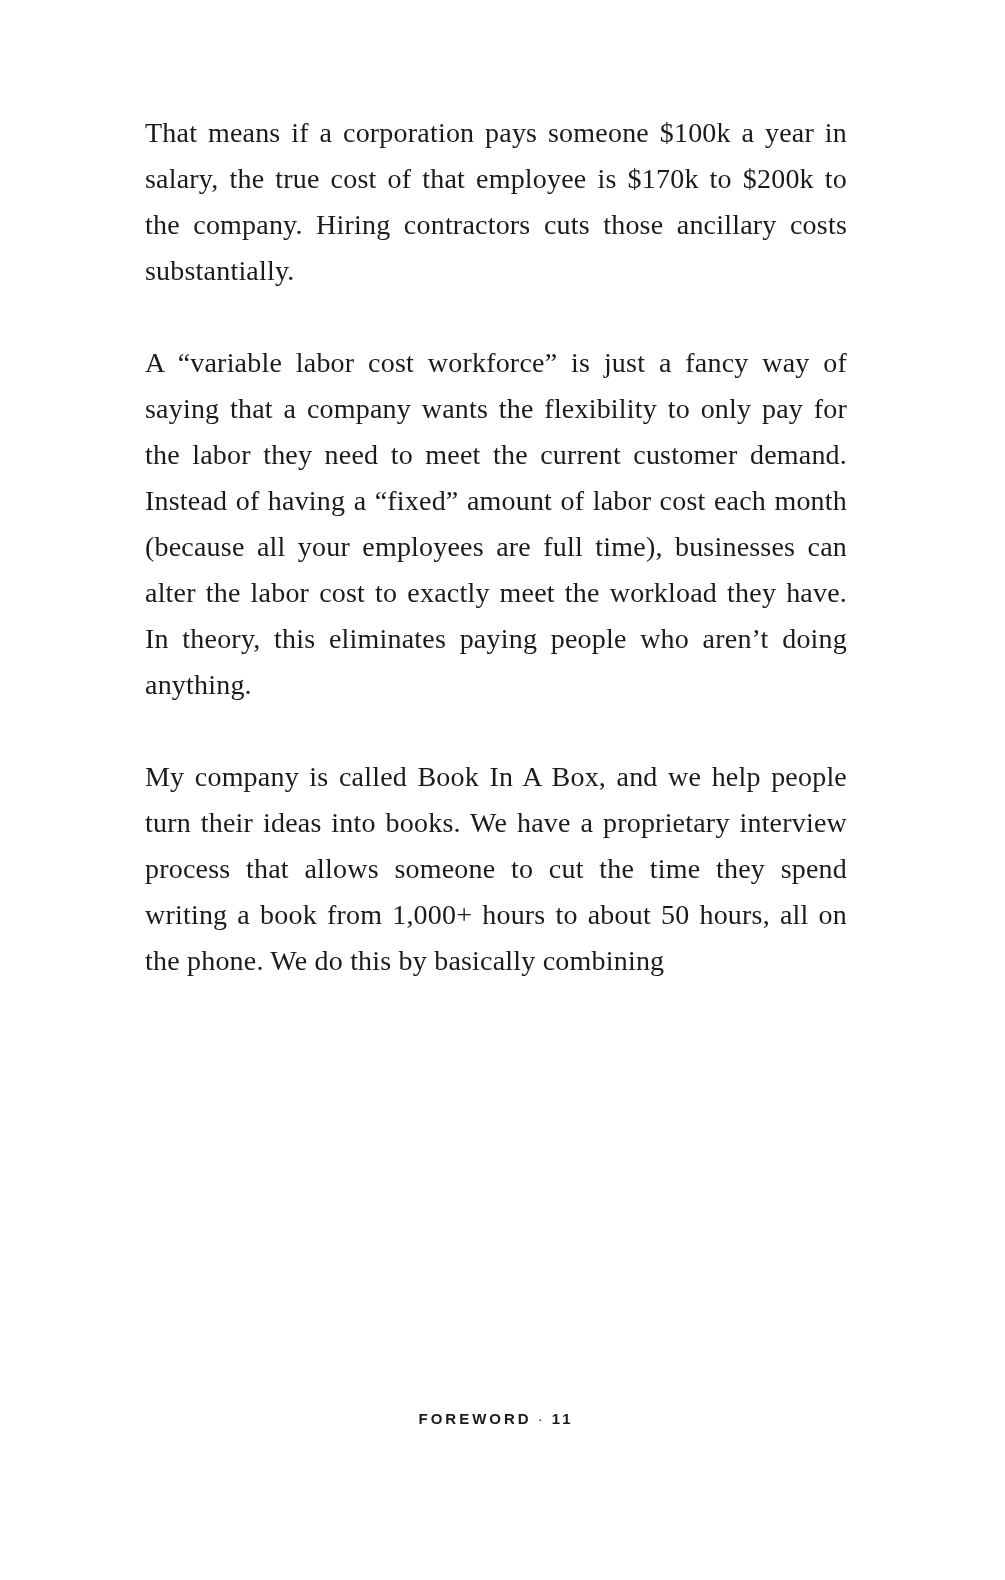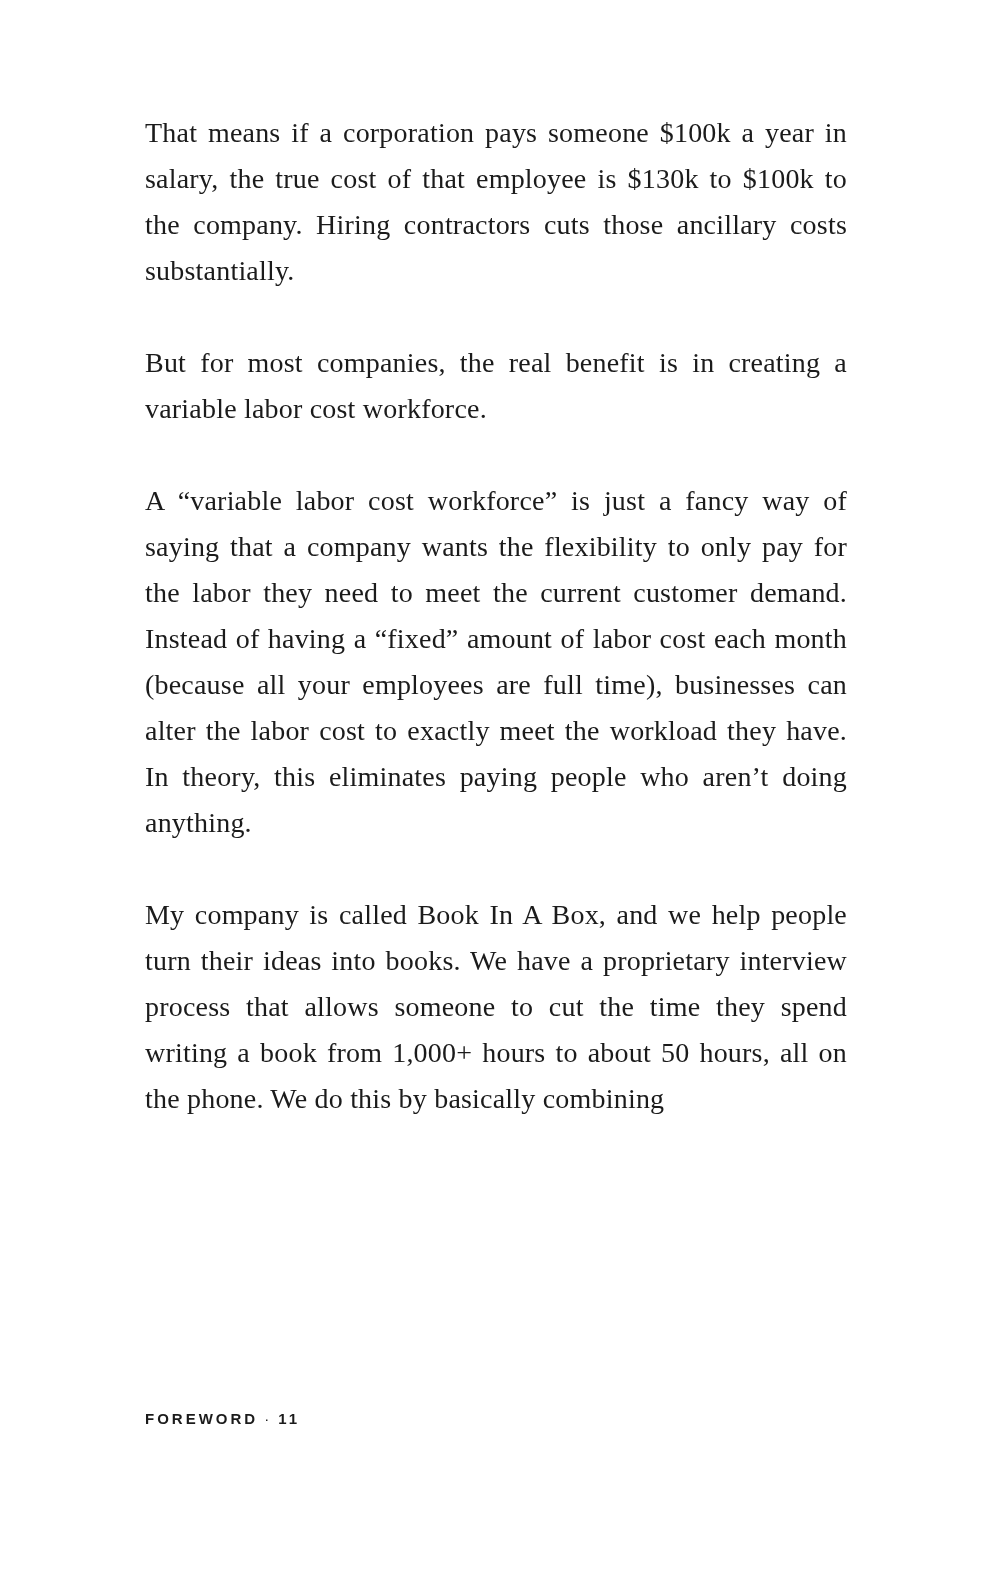--- a/index.html
+++ b/index.html
@@ -30,40 +30,39 @@
       margin: 0 0 46px 0;
     }
     .text-block p:last-child {
       margin-bottom: 0;
     }
     .footer {
       position: absolute;
       left: 145px;
       top: 1410px;
       width: 702px;
-      text-align: left;
+      text-align: center;
       font-family: "Liberation Sans", "DejaVu Sans", sans-serif;
       font-size: 15px;
       font-weight: 700;
       letter-spacing: 3px;
       color: #1b1b1b;
     }
     .footer .sep {
       margin: 0 6px;
       font-weight: 400;
     }
   </style>
 </head>
 <body>
 
 <div class="page">
 
   <div class="text-block">
-    <p>That means if a corporation pays someone $100k a year in salary, the true cost of that employee is $130k to $100k to the company. Hiring contractors cuts those ancillary costs substantially.</p>
-    <p>But for most companies, the real benefit is in creating a variable labor cost workforce.</p>
+    <p>That means if a corporation pays someone $100k a year in salary, the true cost of that employee is $170k to $200k to the company. Hiring contractors cuts those ancillary costs substantially.</p>
     <p>A “variable labor cost workforce” is just a fancy way of saying that a company wants the flexibility to only pay for the labor they need to meet the current customer demand. Instead of having a “fixed” amount of labor cost each month (because all your employees are full time), businesses can alter the labor cost to exactly meet the workload they have. In theory, this eliminates paying people who aren’t doing anything.</p>
     <p>My company is called Book In A Box, and we help people turn their ideas into books. We have a proprietary interview process that allows someone to cut the time they spend writing a book from 1,000+ hours to about 50 hours, all on the phone. We do this by basically combining</p>
   </div>
 
   <div class="footer">
     <span>FOREWORD</span><span class="sep">·</span><span>11</span>
   </div>
 
 </div>
 

